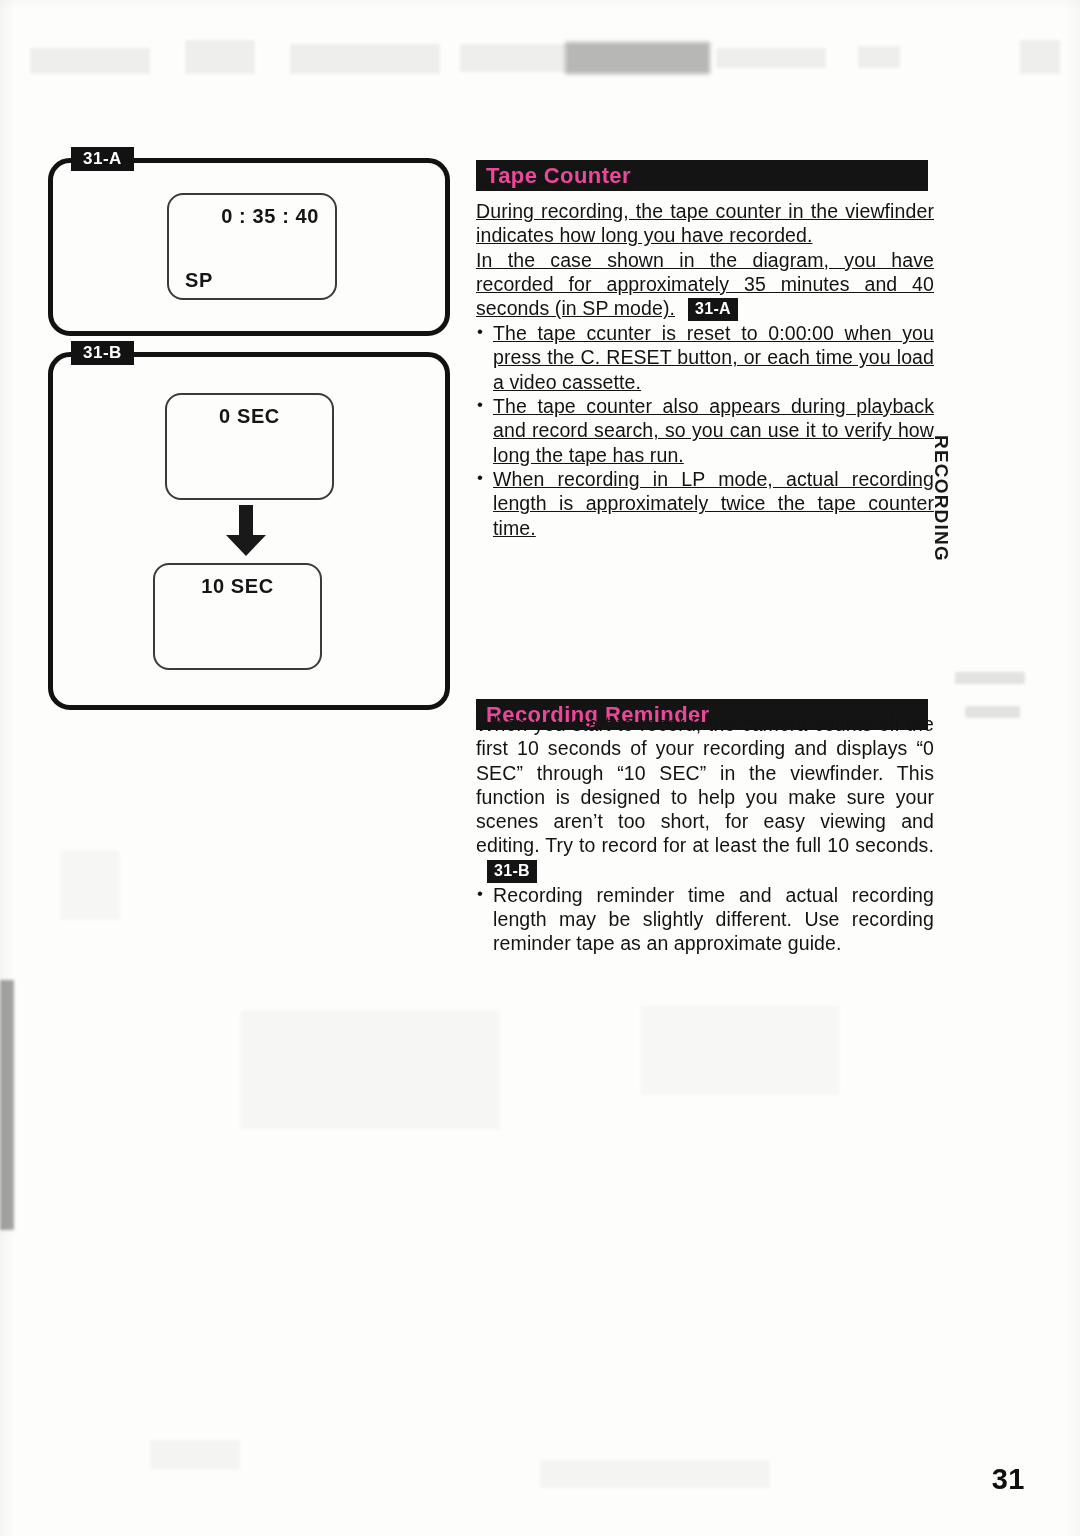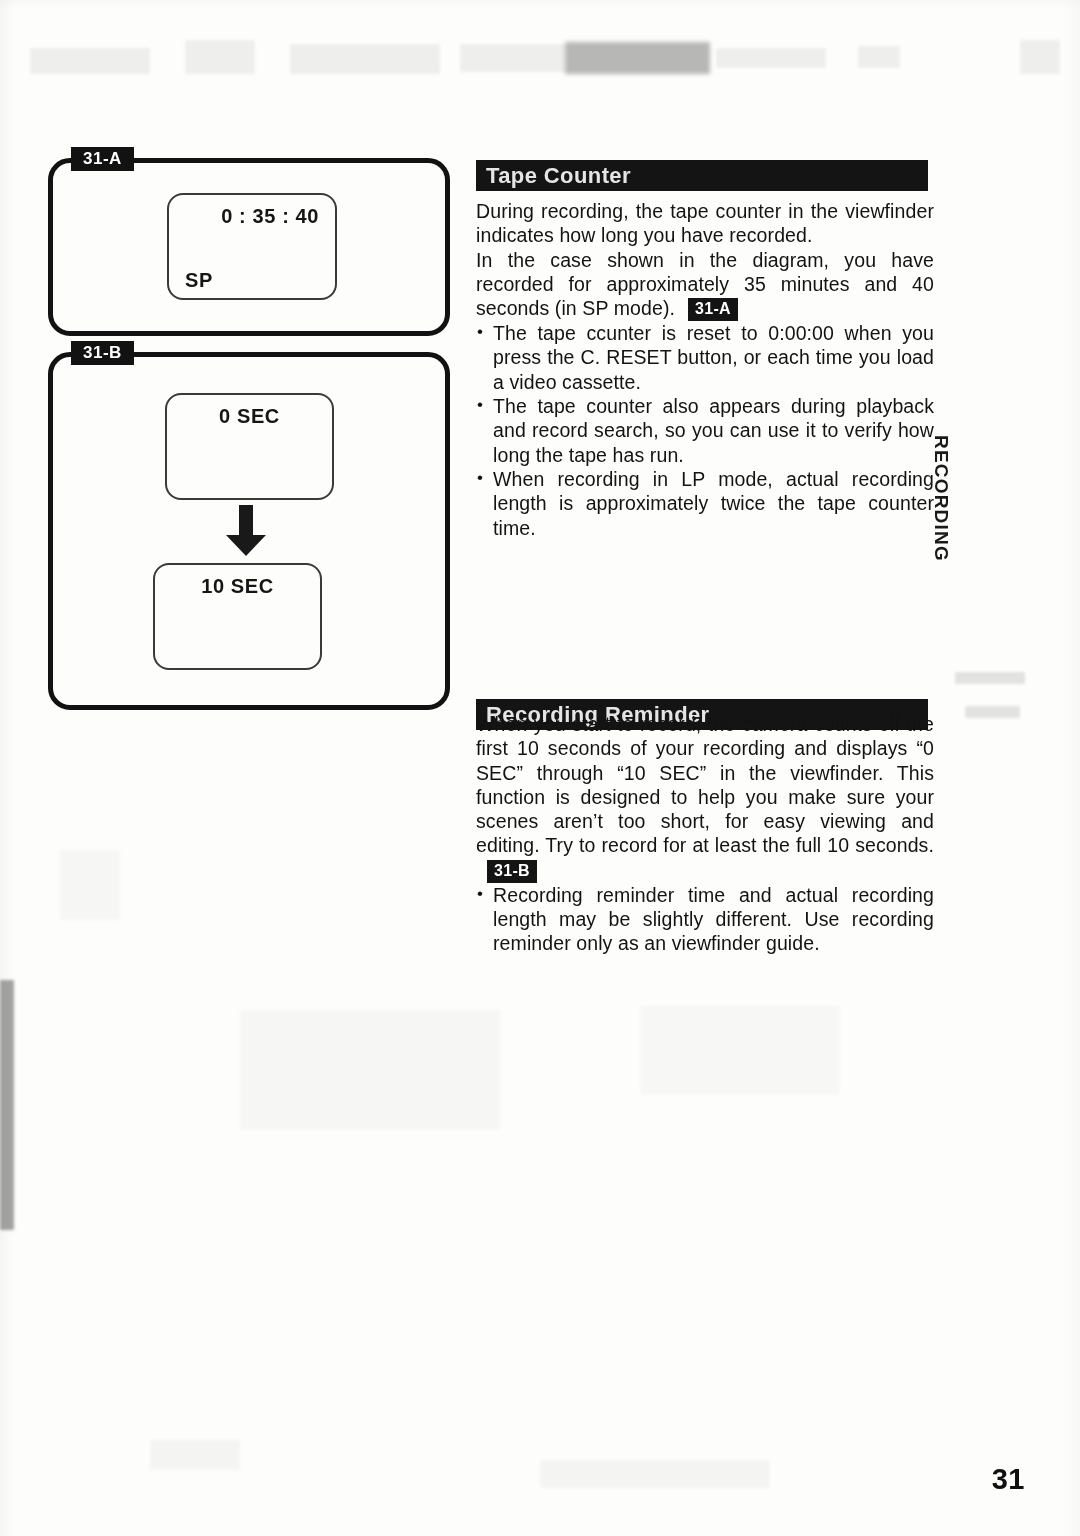--- a/index.html
+++ b/index.html
@@ -94,21 +94,21 @@
     position: absolute;
     background: #141414;
     height: 31px;
     left: 476px;
     width: 452px;
   }
   .section-bar span {
     position: absolute;
     left: 10px;
     top: 3px;
-    color: #e5e5e5;
+    color: #ec4899;
     font-size: 22px;
     font-weight: bold;
     letter-spacing: 0.4px;
     white-space: nowrap;
   }
 
   .body-block {
     position: absolute;
     left: 476px;
     width: 458px;
@@ -218,38 +218,38 @@
 
     <div class="viewfinder" style="left:100px; top:206px; width:165px; height:103px;">
       <div class="vf-text vf-center">10 SEC</div>
     </div>
   </div>
 
   <div class="section-bar" style="top:160px;">
     <span>Tape  Counter</span>
   </div>
 
-  <div class="body-block" style="top:199px;">
+  <div class="body-block" style="top:199px;text-decoration:underline;">
     <p class="para">During recording, the tape counter in the viewfinder indicates how long you have recorded.</p>
     <p class="para"><span>In the case shown in the diagram, you have recorded for approximately 35 minutes and 40 seconds (in SP mode).</span><span class="inline-tag" style="margin-left:13px;">31-A</span></p>
     <ul class="bullets">
       <li>The tape ccunter is reset to 0:00:00 when you press the C. RESET button, or each time you load a video cassette.</li>
       <li>The tape counter also appears during playback and record search, so you can use it to verify how long the tape has run.</li>
       <li>When recording in LP mode, actual recording length is approximately twice the tape counter time.</li>
     </ul>
   </div>
 
   <div class="section-bar" style="top:672px;margin-top:27px;">
     <span>Recording  Reminder</span>
   </div>
 
   <div class="body-block" style="top:712px;">
     <p class="para"><span>When you start to record, the camera counts off the first 10 seconds of your recording and displays “0 SEC” through “10 SEC” in the viewfinder. This function is designed to help you make sure your scenes aren’t too short, for easy viewing and editing. Try to record for at least the full 10 seconds.</span><span class="inline-tag" style="margin-left:11px;">31-B</span></p>
     <ul class="bullets">
-      <li>Recording reminder time and actual recording length may be slightly different. Use recording reminder only as an viewfinder guide.</li>
+      <li>Recording reminder time and actual recording length may be slightly different. Use recording reminder tape as an approximate guide.</li>
     </ul>
   </div>
 
   <div class="side-label" style="left:952px; top:435px;">RECORDING</div>
 
   <div class="page-number">31</div>
 
 </div>
 
 </body></html>

